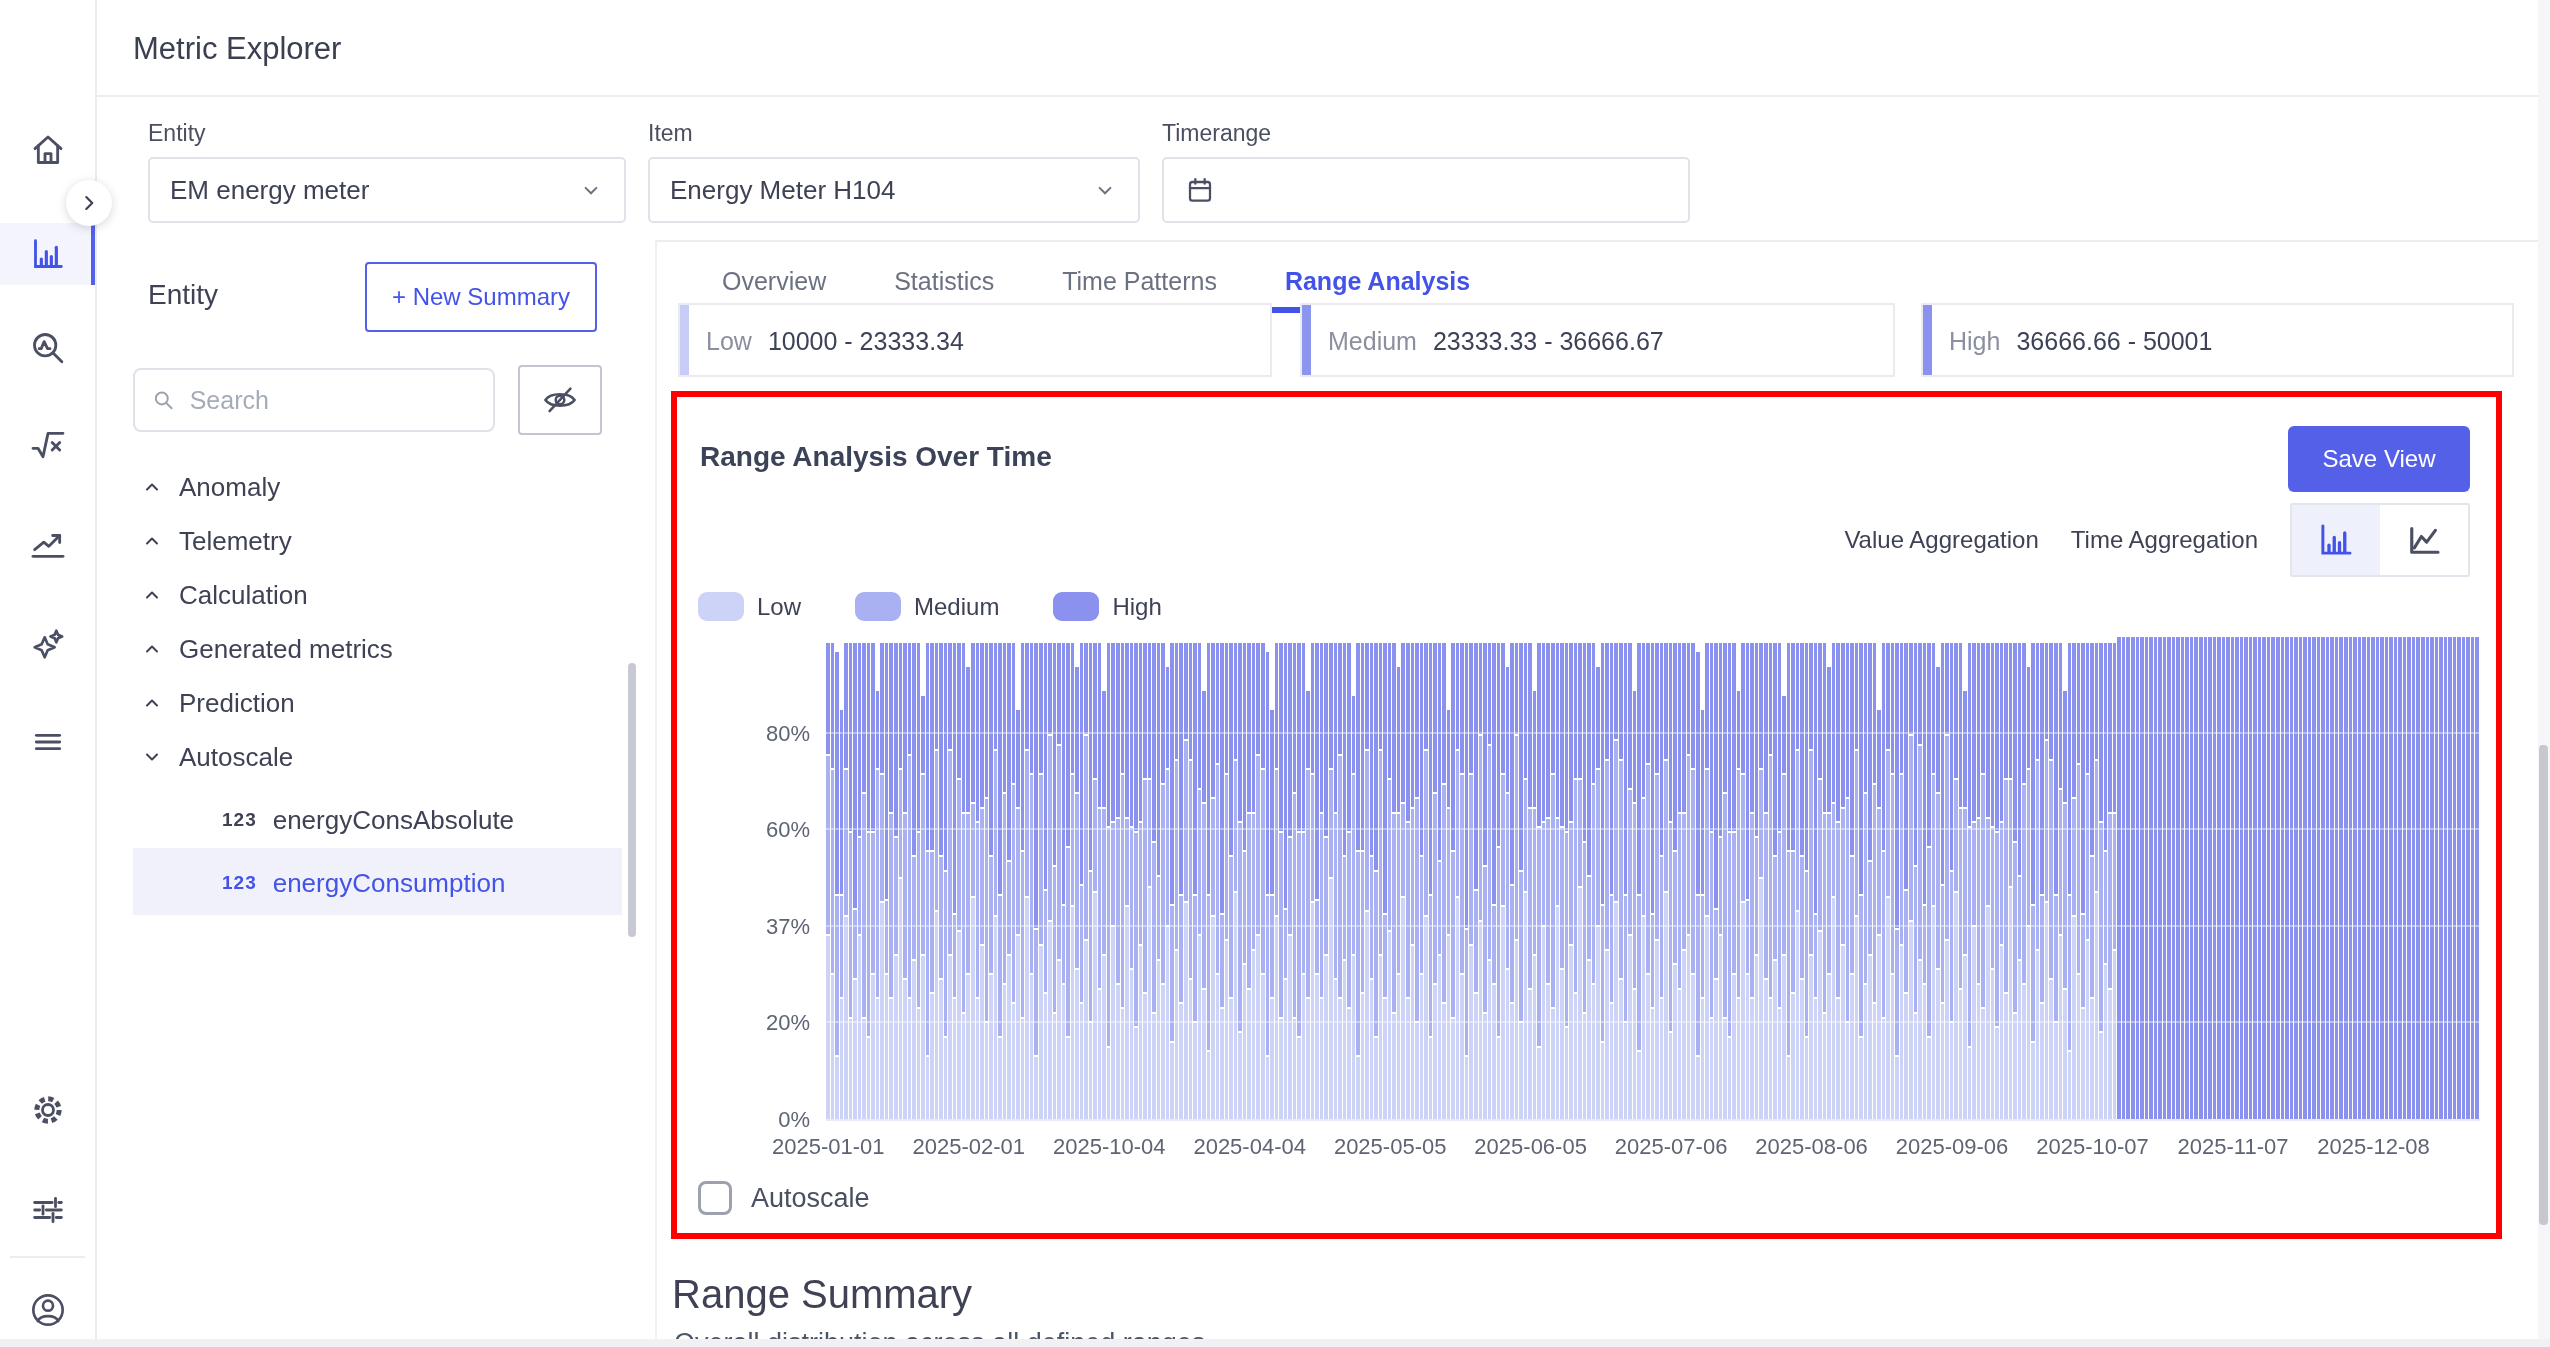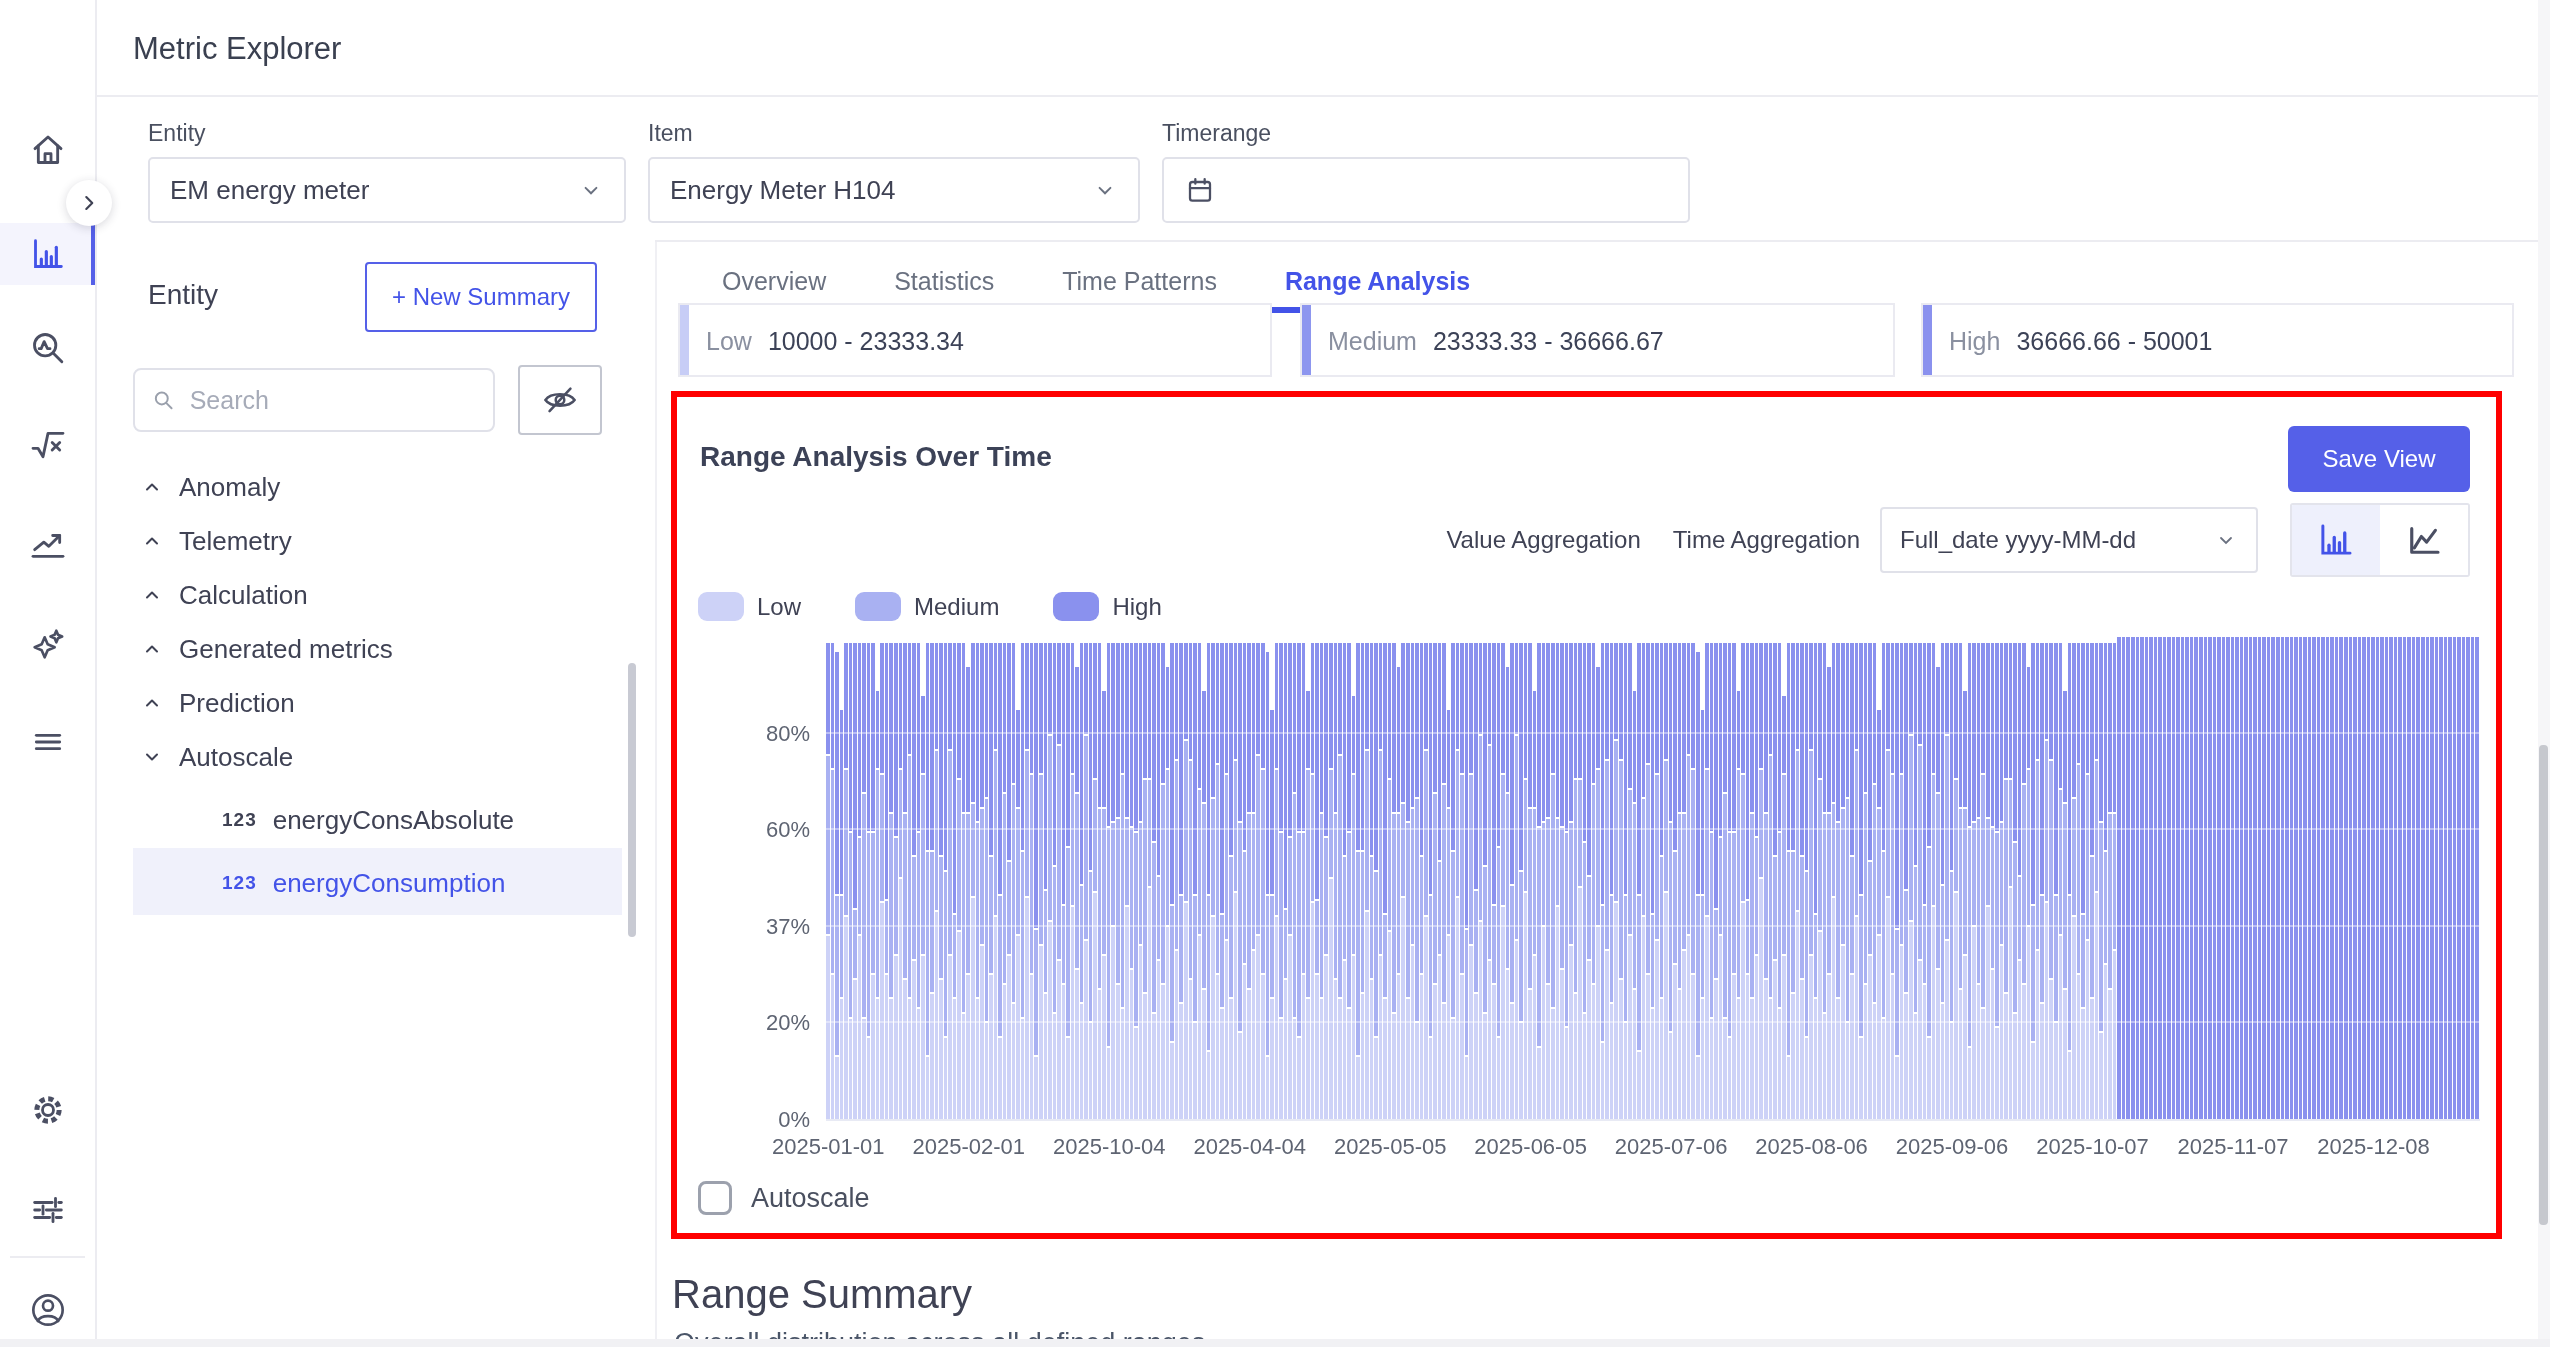--- a/index.html
+++ b/index.html
@@ -348,26 +348,20 @@
     </div>
   </div>
 
 <div id="red-panel">
   <div id="panel-title">Range Analysis Over Time</div>
   <button id="save-view-btn">Save View</button>
 
   <div id="agg-row">
     <span class="agg-label">Value Aggregation</span>
     <span class="agg-label" style="margin-left:12px">Time Aggregation</span>
-    <div class="agg-select">
-      <span class="val">Full_date yyyy-MM-dd</span>
-      <svg width="24" height="24" viewBox="0 0 24 24" fill="none" stroke="#6a7180" stroke-width="1.8" stroke-linecap="round">
-          <path d="M7 10 L12 15 L17 10"></path>
-        </svg>
-    </div>
     <div id="chart-toggle">
       <div class="toggle-btn active">
         <svg width="42" height="42" viewBox="0 0 24 24" fill="none" stroke="#4353e8" stroke-width="1.9" stroke-linecap="round">
           <path d="M4.5 4 V19.5 H20" stroke-width="1.7"></path>
           <path d="M8 19 V15"></path>
             <path d="M11 19 V10.5"></path>
             <path d="M14 19 V13.5"></path>
             <path d="M17 19 V8"></path>
         </svg>
       </div>

